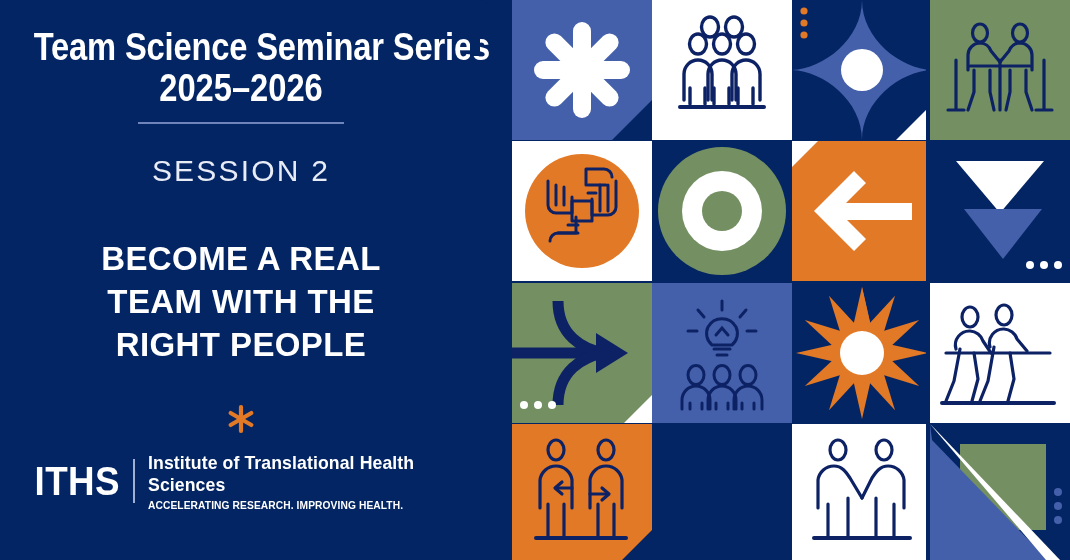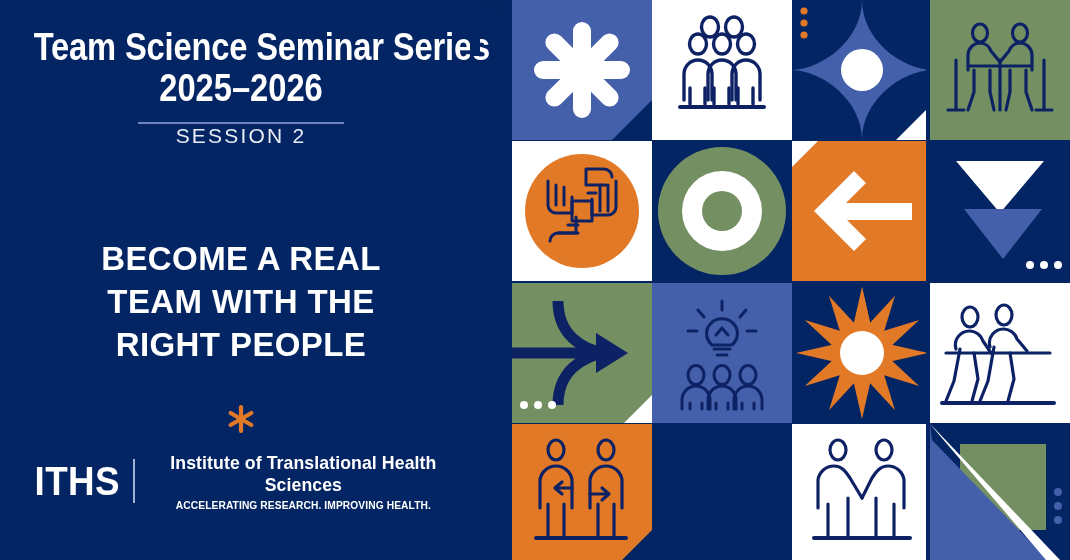--- a/index.html
+++ b/index.html
@@ -19,38 +19,38 @@
     letter-spacing:-0.2px;transform:scaleX(0.86);transform-origin:center;
     white-space:nowrap;
   }
   .series-year{
     font-family:"Liberation Sans Narrow","Liberation Sans",sans-serif;
     font-weight:700;color:#ffffff;font-size:38px;line-height:1.02;
     transform:scaleX(0.86);transform-origin:center;margin-top:2px;
   }
   .divider{width:206px;height:2px;background:#6f84bb;margin:14px auto 0 auto;}
   .session{
-    color:#e8ecf6;font-size:21px;letter-spacing:2.2px;font-weight:400;
-    margin-top:0;
+    color:#e8ecf6;font-size:30px;letter-spacing:2.2px;font-weight:400;
+    margin-top:30px;
   }
   .headline{
     position:absolute;left:0;top:238px;width:482px;text-align:center;
     color:#ffffff;font-weight:700;font-size:33px;line-height:1.30;
     letter-spacing:0.4px;
   }
   .logo-wrap{position:absolute;left:0;top:404px;width:482px;text-align:center;}
   .spark{display:block;margin:0 auto;}
   .logo-row{display:flex;align-items:center;justify-content:center;margin-top:18px;padding-left:27px;}
   .logo-mark{
     font-family:"Liberation Sans Narrow","Liberation Sans",sans-serif;
     font-weight:700;font-size:40px;color:#ffffff;letter-spacing:0.5px;
     transform:scaleX(0.92);transform-origin:right center;line-height:1;
   }
   .logo-rule{width:2px;height:44px;background:#9fb0d4;margin:0 13px;}
-  .logo-text{text-align:center;}
+  .logo-text{text-align:left;}
   .logo-name{
     font-family:"Liberation Sans Narrow","Liberation Sans",sans-serif;
     font-weight:700;font-size:19px;color:#ffffff;letter-spacing:0.1px;
     transform:scaleX(0.93);transform-origin:left center;line-height:1.15;
   }
   .logo-tag{
     font-family:"Liberation Sans Narrow","Liberation Sans",sans-serif;
     font-weight:700;font-size:11px;color:#ffffff;letter-spacing:0.1px;
     transform:scaleX(0.93);transform-origin:left center;margin-top:3px;
   }

